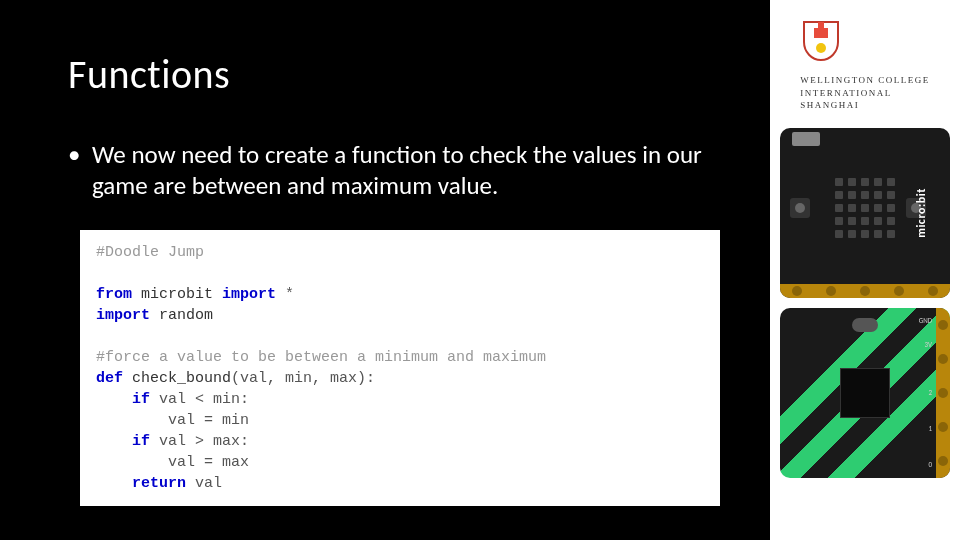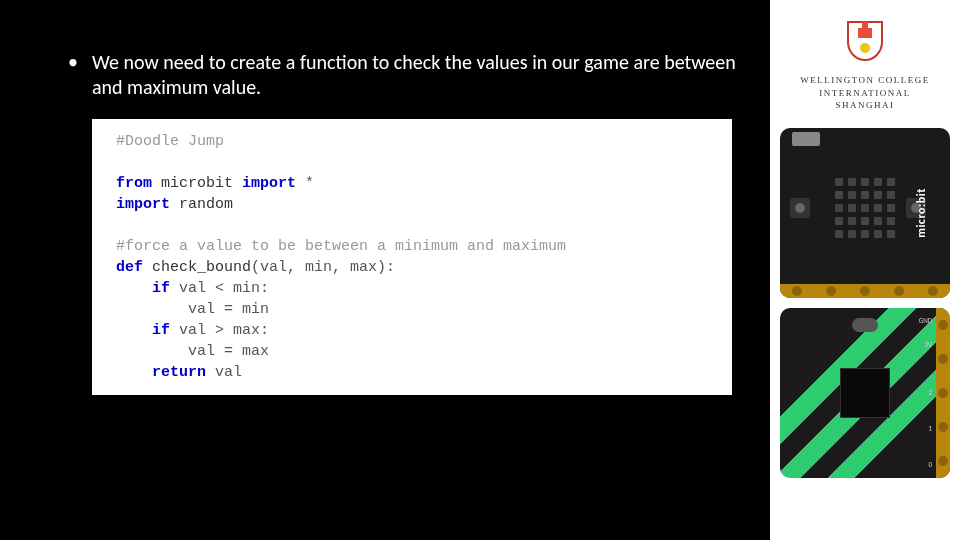--- a/index.html
+++ b/index.html
@@ -22,59 +22,59 @@
     color: #fff;
     position: relative;
   }
   .title {
     font-size: 40px;
     font-weight: 400;
     margin-bottom: 40px;
     letter-spacing: 0.5px;
   }
   .bullet {
-    font-size: 20px;
+    font-size: 25px;
     line-height: 1.25;
     padding-left: 24px;
     position: relative;
-    margin-bottom: 19px;
+    margin-bottom: 28px;
     max-width: 700px;
   }
   .bullet::before {
     content: "•";
     position: absolute;
     left: 0;
     top: 0;
   }
   .code-box {
     background: #fff;
     color: #888;
     font-family: "Consolas", "Courier New", monospace;
     font-size: 15px;
     line-height: 1.4;
-    padding: 12px 24px;
-    margin-left: 24px;
+    padding: 12px 16px;
+    margin-left: 12px;
     width: 640px;
     white-space: pre;
   }
   .kw { color: #0000cc; font-weight: bold; }
   .cm { color: #999; }
   .fn { color: #333; }
   .op { color: #555; }
   .sidebar {
     width: 190px;
     background: #fff;
     display: flex;
     flex-direction: column;
     align-items: center;
     padding: 18px 10px;
     gap: 10px;
   }
   .logo-block {
-    text-align: center;
+    text-align: left;
     margin-bottom: 6px;
   }
   .crest {
     width: 42px;
     height: 46px;
     margin: 0 auto 6px;
   }
   .logo-text {
     font-size: 9px;
     letter-spacing: 1.5px;
@@ -211,20 +211,21 @@
     font-size: 7px;
     padding-left: 37px;
   }
 </style>
 </head>
 <body>
 
 <div class="slide">
 
   <div class="main">
+    <h1 class="title">Functions</h1>
 
     <div class="bullet">We now need to create a function to check the values in our game are between and maximum value.</div>
 
     <div class="code-box"><span class="cm">#Doodle Jump</span>
 
 <span class="kw">from</span> <span class="fn">microbit</span> <span class="kw">import</span> <span class="op">*</span>
 <span class="kw">import</span> <span class="fn">random</span>
 
 <span class="cm">#force a value to be between a minimum and maximum</span>
 <span class="kw">def</span> <span class="fn">check_bound</span><span class="op">(val, min, max):</span>

